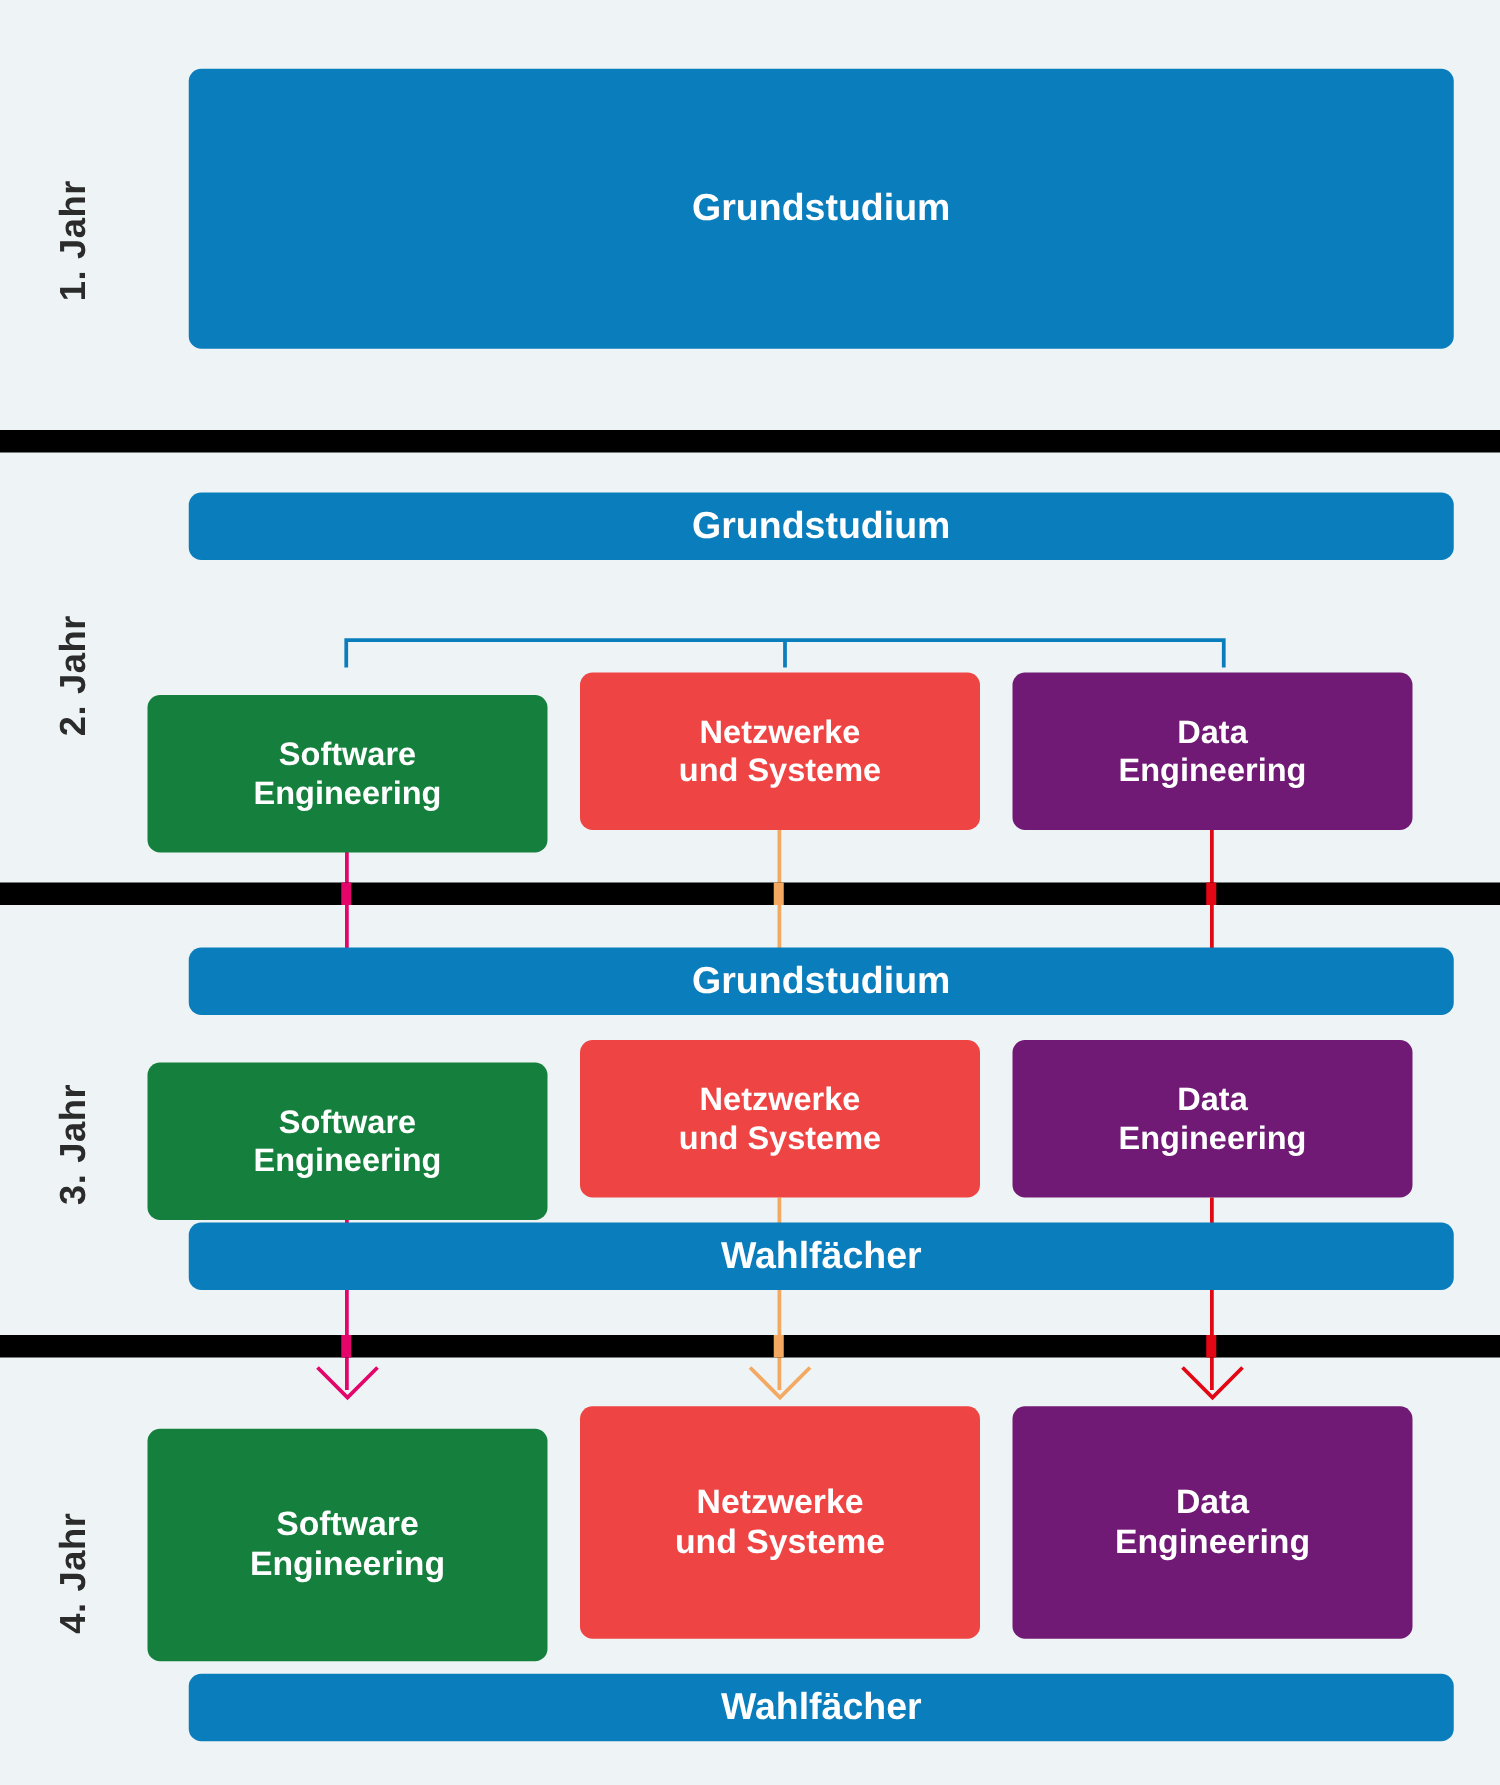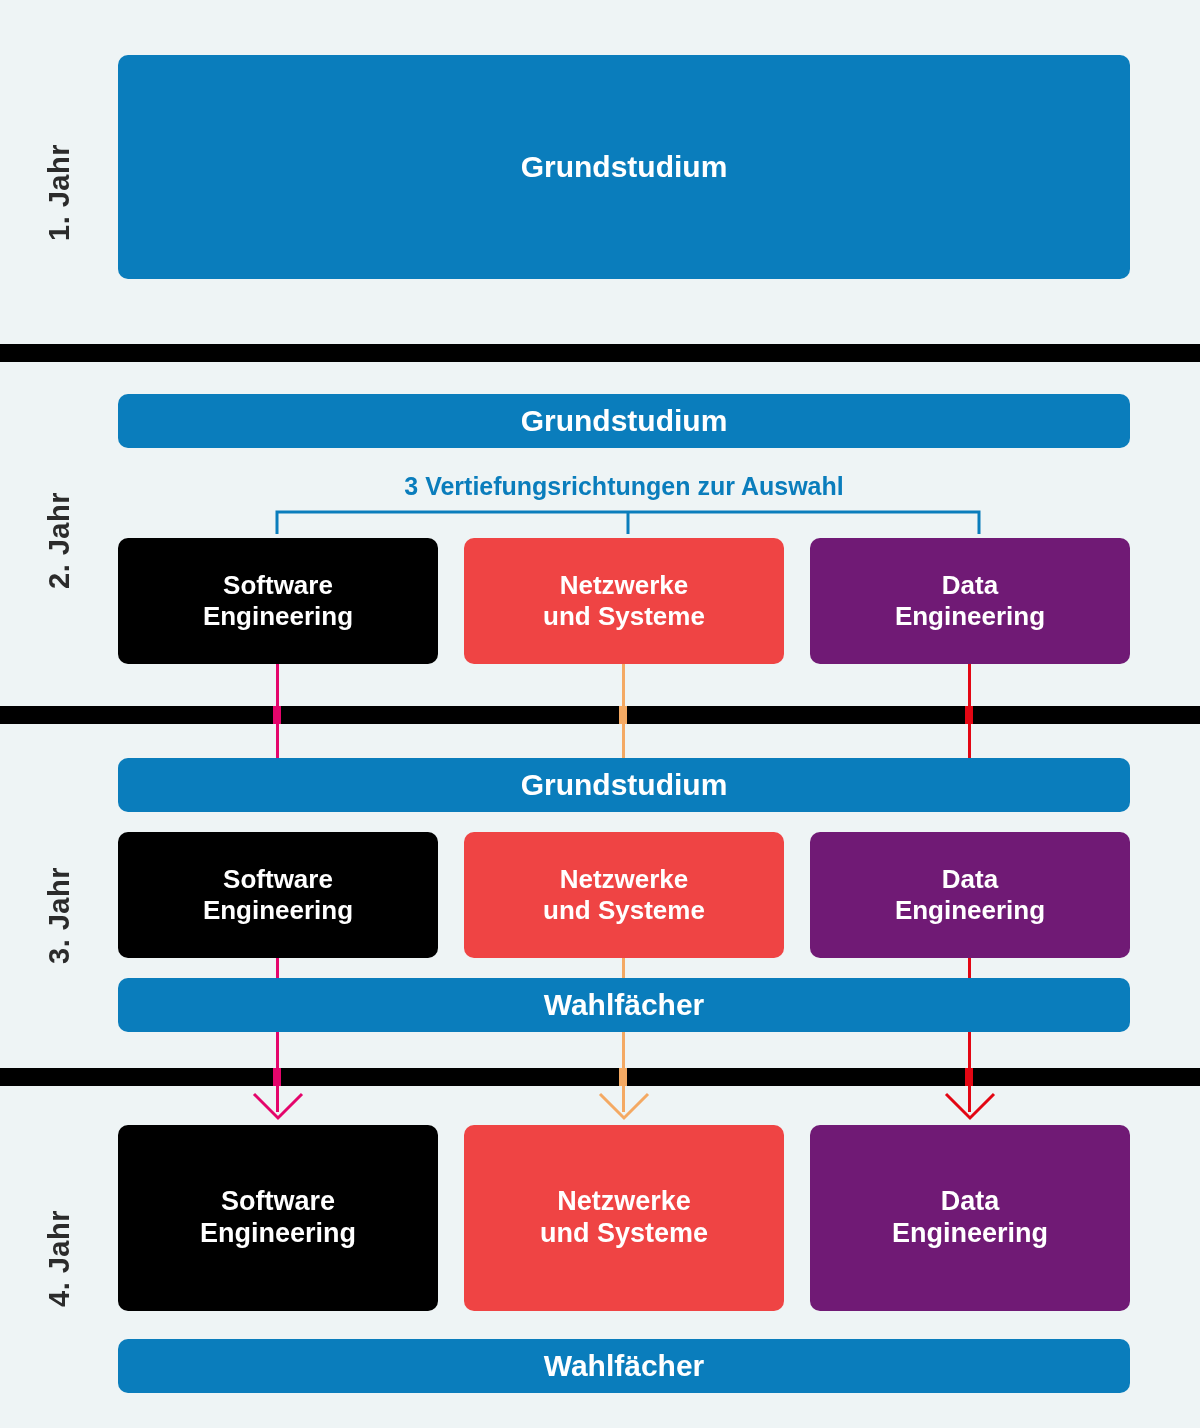--- a/index.html
+++ b/index.html
@@ -56,25 +56,25 @@
     align-items: center;
     justify-content: center;
     text-align: center;
     color: #ffffff;
     font-weight: bold;
     line-height: 1.18;
     white-space: pre-line;
     z-index: 30;
   }
   .box.blue   { background: #0a7dbc; }
-  .box.pink   { background: #000000; }
+  .box.pink   { background: #15803d; margin-top: 18px; }
   .box.orange { background: #ef4444; }
   .box.red    { background: #701a75; }
 
-  .bar-text  { font-size: 30px; }
+  .bar-text  { font-size: 30px; margin-left: 33px; }
   .cell-text { font-size: 26px; }
   .cell-text-lg { font-size: 27px; }
 
   
   .vline {
     position: absolute;
     width: 3px;
     z-index: 20;
   }
   .vline.thick { width: 8px; z-index: 45; }
@@ -116,23 +116,20 @@
   <div class="divider" style="top:344px;"></div>
 
   <div class="year-label" style="top:400px; height:280px;">
     <span>2. Jahr</span>
   </div>
 
   <div class="box blue bar-text" style="left:118px; top:394px; width:1012px; height:54px;">
     <span>Grundstudium</span>
   </div>
 
-  <div class="bracket-caption" style="left:118px; top:472px; width:1012px;">
-    <span>3 Vertiefungsrichtungen zur Auswahl</span>
-  </div>
 
   <svg class="bracket-svg" style="left:270px; top:506px;" width="716" height="32" viewBox="0 0 716 32">
     <path d="M 7 28 L 7 6 L 709 6 L 709 28 M 358 6 L 358 28" fill="none" stroke="#0a7dbc" stroke-width="3"></path>
   </svg>
 
   <div class="box pink cell-text" style="left:118px; top:538px; width:320px; height:126px;">
     <span>Software
 Engineering</span>
   </div>
   <div class="box orange cell-text" style="left:464px; top:538px; width:320px; height:126px;">

